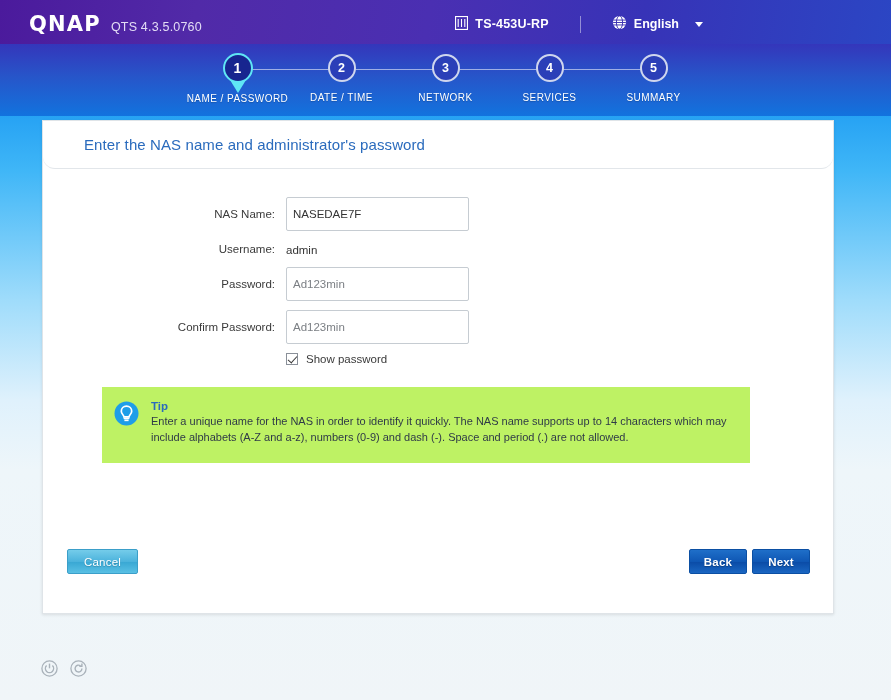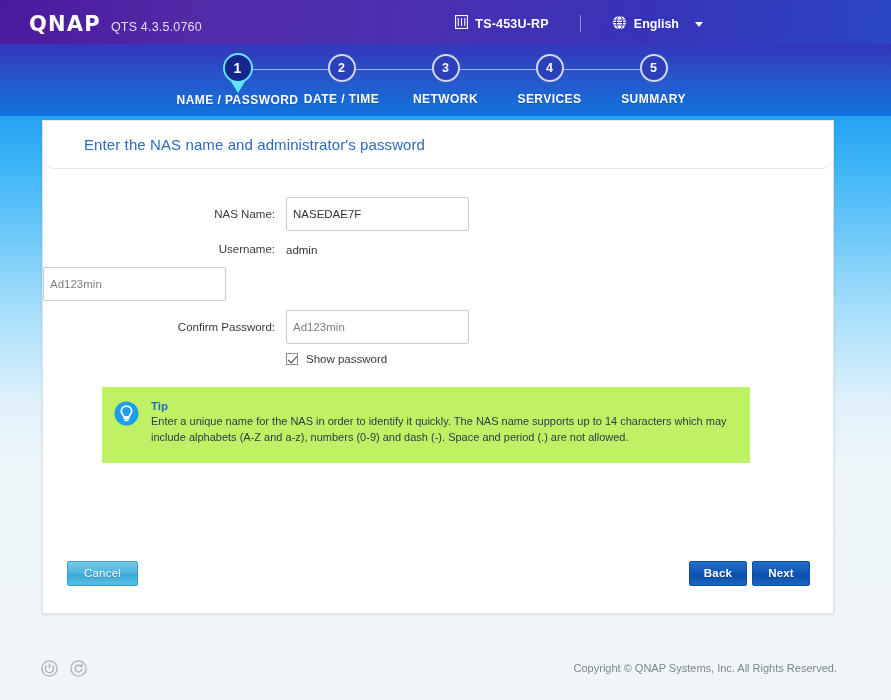--- a/index.html
+++ b/index.html
@@ -78,21 +78,21 @@
 
   .qts-version {
     font-size: 12.5px;
     color: #e3dcf5;
     letter-spacing: .2px;
   }
 
   .topbar-right {
     margin-left: auto;
     display: flex;
-    align-items: flex-start;
+    align-items: center;
     gap: 16px;
     color: #ffffff;
     font-size: 12.5px;
   }
 
   .model-chip { display: flex; align-items: center; gap: 7px; font-weight: bold; letter-spacing: .2px; }
 
   .divider-v {
     width: 1px; height: 17px;
     background: rgba(255,255,255,.45);
@@ -177,22 +177,22 @@
     transform: translateX(-50%);
     width: 0; height: 0;
     border-left: 8px solid transparent;
     border-right: 8px solid transparent;
     border-top: 13px solid #5fe6f5;
     z-index: 1;
   }
 
   .step-label {
     margin-top: 10px;
-    font-size: 12px;
-    font-weight: bold;
+    font-size: 10px;
+    font-weight: normal;
     letter-spacing: .45px;
     color: #ffffff;
     white-space: nowrap;
     text-shadow: 0 1px 1px rgba(0,0,0,.2);
   }
 
   
   .card {
     position: absolute;
     left: 42px;
@@ -316,21 +316,20 @@
     color: #2f3a47;
     line-height: 1.42;
   }
 
   
   .card-footer {
     position: absolute;
     left: 0; right: 0; bottom: 0;
     height: 64px;
     display: flex;
-    align-items: center;
     padding: 0 23px 16px 24px;
   }
 
   .btn {
     border: none;
     cursor: pointer;
     font-family: "Liberation Sans", sans-serif;
     font-size: 11.5px;
     color: #ffffff;
     letter-spacing: .2px;
@@ -483,20 +482,21 @@
       </div>
 
       <div class="form-row">
         <div class="form-label">Username:</div>
         <div class="form-field">
           <span class="static-value">admin</span>
         </div>
       </div>
 
       <div class="form-row">
+        <div class="form-label">Password:</div>
         <div class="form-field">
           <input class="text-input muted" type="text" value="Ad123min" style="">
         </div>
       </div>
 
       <div class="form-row">
         <div class="form-label">Confirm Password:</div>
         <div class="form-field">
           <input class="text-input muted" type="text" value="Ad123min" style="">
         </div>
@@ -549,14 +549,13 @@
       </svg>
     </span>
     <span class="footer-icon">
       <svg width="17" height="17" viewBox="0 0 17 17">
         <circle cx="8.5" cy="8.5" r="7.6" fill="none" stroke="#a9b2ba" stroke-width="1.3"></circle>
         <path d="M11.9 8.5 a3.4 3.4 0 1 1 -1.4 -2.7" fill="none" stroke="#a9b2ba" stroke-width="1.4"></path>
         <polyline points="11.9,3.6 11.9,6.2 9.3,6.2" fill="none" stroke="#a9b2ba" stroke-width="1.4"></polyline>
       </svg>
     </span>
   </div>
-  <div class="copyright">Copyright © QNAP Systems, Inc. All Rights Reserved.</div>
 </div>
 
 </body></html>

